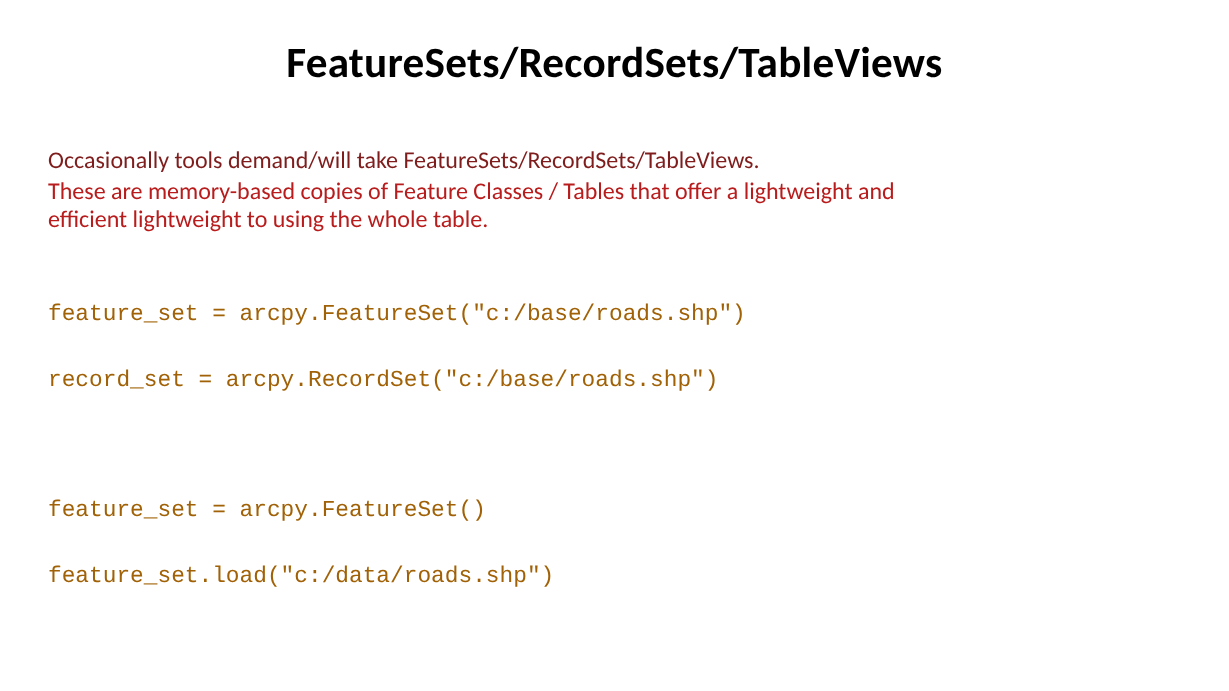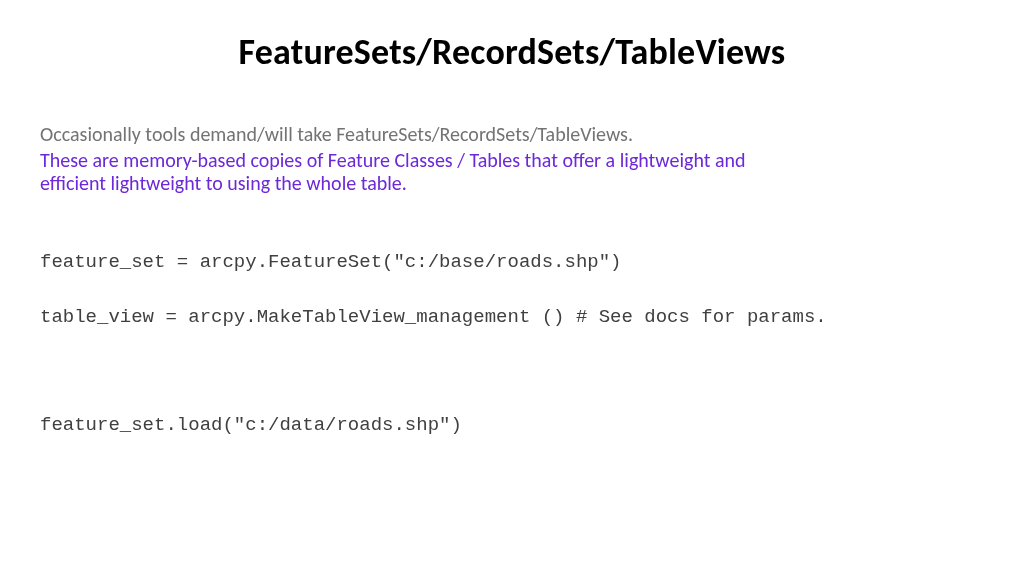--- a/index.html
+++ b/index.html
@@ -21,49 +21,50 @@
       font-weight: 700;
       text-align: center;
       margin-bottom: 48px;
       color: #000000;
       letter-spacing: 0.2px;
     }
     .body-text {
       font-size: 20px;
       line-height: 1.25;
       margin-bottom: 2px;
-      color: #737373;
+      color: #7f1d1d;
     }
     .body-text-tight {
       font-size: 20px;
       line-height: 1.15;
       margin-bottom: 0;
-      color: #6d28d9;
+      color: #b91c1c;
     }
     .code {
       font-family: 'Courier New', Courier, monospace;
       font-size: 19px;
       line-height: 1.45;
-      color: #404040;
+      color: #a16207;
       white-space: pre;
       margin-top: 26px;
     }
     .code-block2 {
       margin-top: 26px;
     }
   </style>
 </head>
 <body>
 
 <h1 class="title">FeatureSets/RecordSets/TableViews</h1>
 
 <p class="body-text">Occasionally tools demand/will take FeatureSets/RecordSets/TableViews.</p>
 <p class="body-text-tight">These are memory-based copies of Feature Classes / Tables that offer a lightweight and</p>
 <p class="body-text-tight">efficient lightweight to using the whole table.</p>
 
 <div class="code">
 <div>feature_set = arcpy.FeatureSet("c:/base/roads.shp")</div>
-<div>table_view = arcpy.MakeTableView_management () # See docs for params.</div>
+<div>record_set = arcpy.RecordSet("c:/base/roads.shp")</div>
 </div>
 
 <div class="code code-block2">
+<div>feature_set = arcpy.FeatureSet()</div>
 <div>feature_set.load("c:/data/roads.shp")</div>
 </div>
 
 </body></html>

